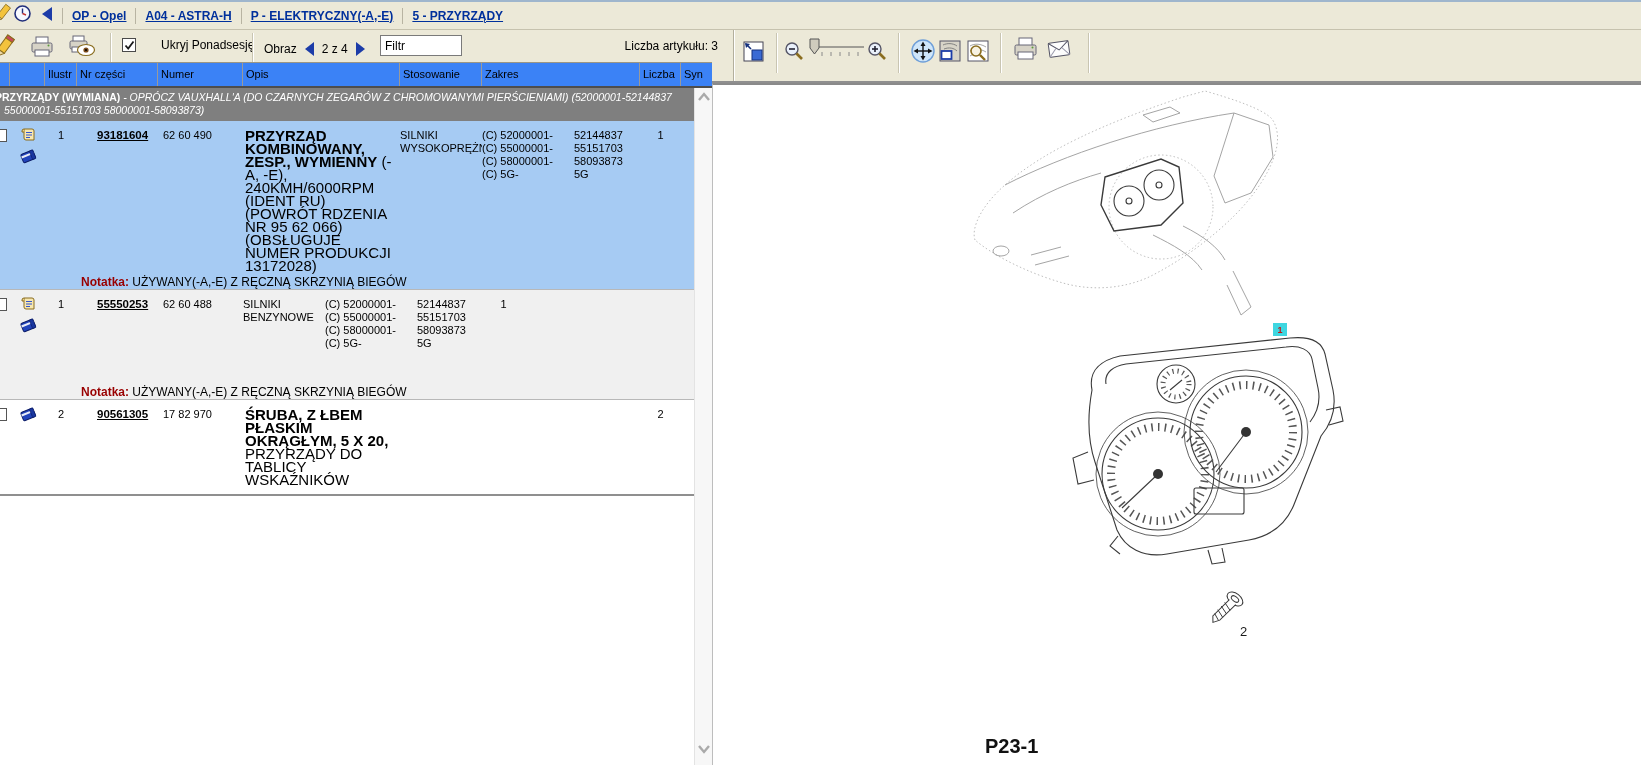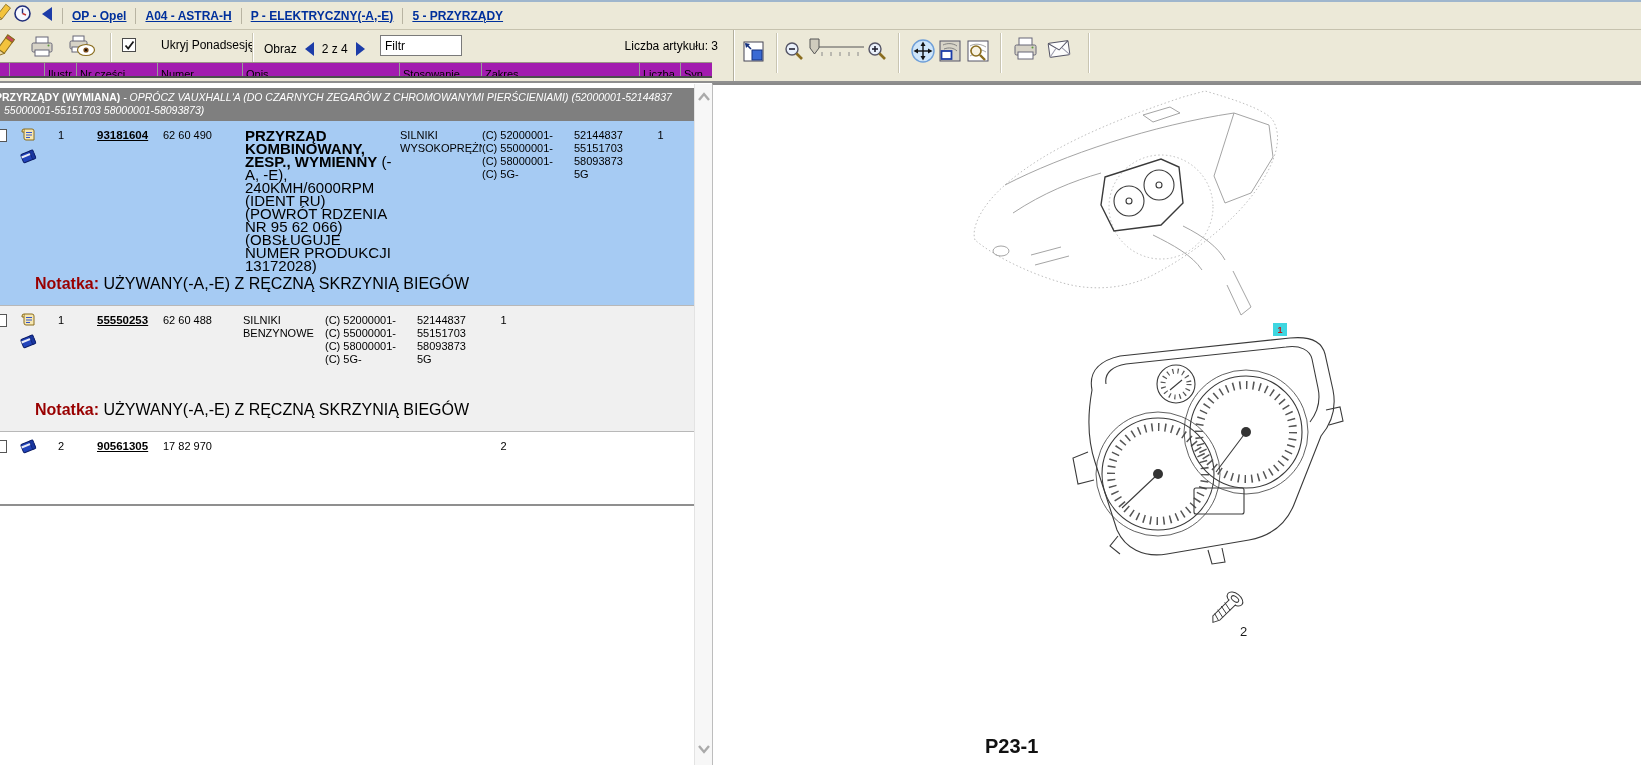--- a/index.html
+++ b/index.html
@@ -28,22 +28,22 @@
   #filter-input{
     width:82px; height:21px; border:1px solid #7a7a7a; background:#fff;
     font-family:"Liberation Sans",sans-serif; font-size:12px; padding:1px 4px;
   }
   .nav-arrow{ width:0; height:0; border-style:solid; cursor:pointer; }
   .nav-left{ border-width:7px 9px 7px 0; border-color:transparent #1c3ca8 transparent transparent; }
   .nav-right{ border-width:7px 0 7px 9px; border-color:transparent transparent transparent #1c3ca8; }
   .cb{ width:14px; height:14px; background:#fff; border:1px solid #4a4a4a; display:flex; align-items:center; justify-content:center; }
   
   #table-header{
-    position:absolute; left:0; top:62px; width:712px; height:16px;
-    background:#a21caf; border-top:1px solid #9a9686; border-bottom:2px solid #4d4d4d;
+    position:absolute; left:0; top:62px; width:712px; height:26px;
+    background:#3b82f6; border-top:1px solid #9a9686; border-bottom:2px solid #4d4d4d;
     display:flex; overflow:hidden; z-index:3;
   }
   #table-header .hc{
     font-size:11px; padding:5px 3px 0 3px; border-right:1px solid #9a9a9a; height:100%;
     white-space:nowrap; overflow:hidden; flex:none;
   }
   #table-header .hc:last-child{ border-right:none; }
   #table-body{ position:absolute; left:0; top:88px; width:694px; z-index:2; border-bottom:2px solid #8f8f8f; background:#fff; }
   .group-header{
     background:#7f7f7f; color:#fff; font-size:10.5px; padding:3px 4px 4px 4px; line-height:13px;
@@ -65,21 +65,21 @@
   .c-part a{ color:#000; text-decoration:underline; cursor:pointer;margin-left:20px; }
   .c-num{ width:85px; flex:none; font-size:11px; padding:3px 0 0 5px; }
   .c-opis{ width:157px; flex:none; font-size:15px; line-height:13px; padding:3px 6px 0 2px; }
   .c-opis .nm{ font-weight:bold; }
   .c-stos{ width:82px; flex:none; font-size:11px; line-height:13px; padding-top:3px; overflow:hidden; white-space:pre-line; }
   .c-zakres{ width:158px; flex:none; display:flex; padding-top:3px; }
   .zk-from{ width:92px; font-size:11px; line-height:13px; white-space:pre-line; }
   .zk-to{ width:64px; font-size:11px; line-height:13px; white-space:pre-line; }
   .c-liczba{ width:41px; flex:none; font-size:11px; padding-top:3px; text-align:center; }
   .c-syn{ flex:1; }
-  .note-line{ font-size:16px; padding:3px 4px 12px 35px; }
+  .note-line{ font-size:12px; padding:3px 4px 0 35px;margin-left:46px; }
   .note-line .nl{ color:#990000; font-weight:bold; }
   .pad-bottom{ height:8px; }
   
   #scrollbar{
     position:absolute; left:694px; top:84px; width:18px; height:681px;
     background:#f7f7f7; border-left:1px solid #e3e3e3; z-index:1;
   }
   #scrollbar svg{ position:absolute; left:2px; }
   
   #viewer{
@@ -385,20 +385,21 @@
               <g transform="rotate(-22 9 8)">
                 <rect x="2.5" y="4" width="13" height="9" rx="1.5" fill="#2244bb" stroke="#0a1b66"></rect>
                 <rect x="2.5" y="6" width="13" height="2" fill="#fff" opacity="0.9"></rect>
                 <rect x="12" y="4" width="3.5" height="9" fill="#1a37a0" stroke="#0a1b66" stroke-width="0.6"></rect>
               </g>
             </svg></span>
       </div>
       <div class="c-ilustr">2</div>
       <div class="c-part"><a>90561305</a></div>
       <div class="c-num">17 82 970</div>
+      <div class="c-opis"><span class="nm">ŚRUBA, Z ŁBEM PŁASKIM OKRĄGŁYM, 5 X 20,</span><span> PRZYRZĄDY DO TABLICY WSKAŹNIKÓW</span></div>
       <div class="c-stos"></div>
       <div class="c-zakres"></div>
       <div class="c-liczba">2</div>
       <div class="c-syn"></div>
     </div>
     <div class="pad-bottom"></div>
   </div>
 </div>
 
 <div id="scrollbar">

